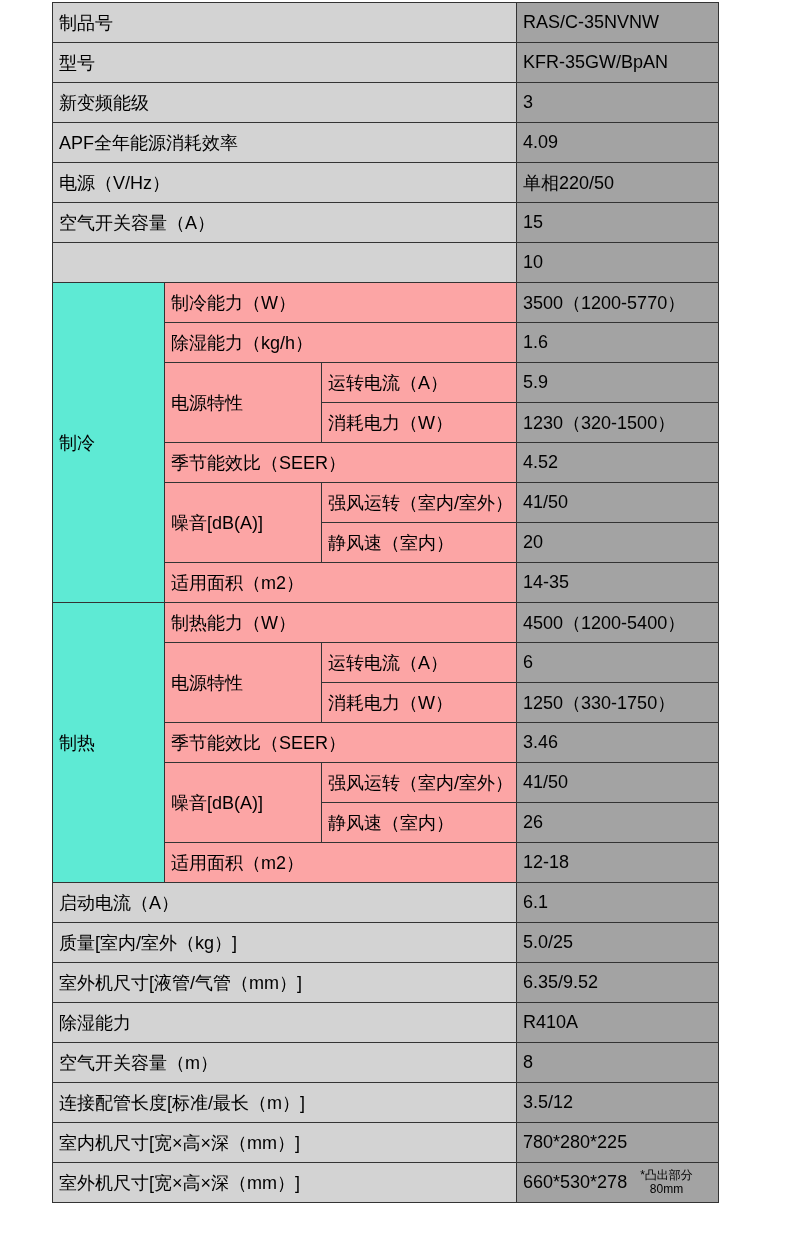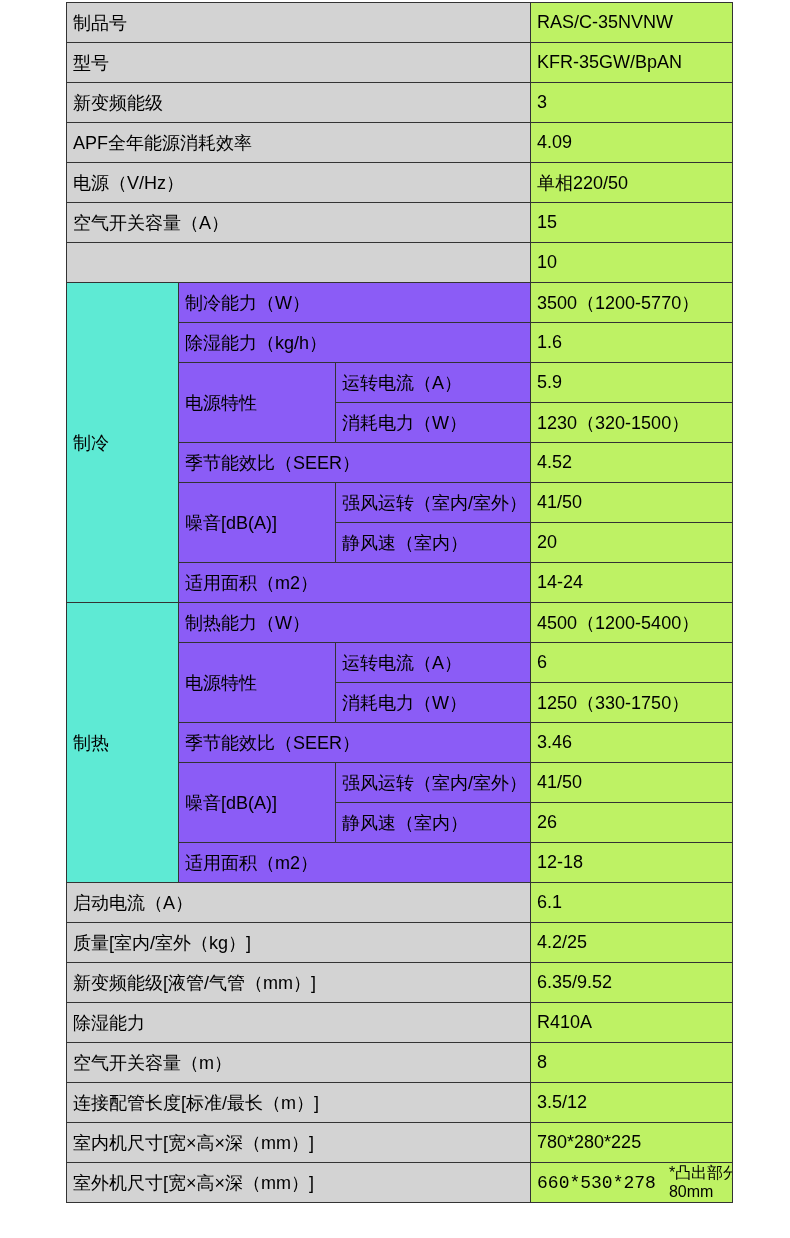--- a/index.html
+++ b/index.html
@@ -5,45 +5,45 @@
   html, body { margin:0; padding:0; background:#ffffff; }
   body {
     width:790px; height:1238px;
     font-family:"Liberation Sans","DejaVu Sans",sans-serif;
     color:#000;
   }
   table.spec {
     border-collapse:collapse;
     table-layout:fixed;
     width:666px;
-    margin:2px 0 0 66px;
+    margin:2px 0 0 52px;
   }
   td {
     border:1px solid #333333;
     height:39px;
     padding:0 4px 0 6px;
     font-size:18px;
     vertical-align:middle;
     overflow:hidden;
     white-space:nowrap;
   }
   td.lab { background:#d3d3d3; }
-  td.sub { background:#8b5cf6; }
-  td.val { background:#bef264; }
+  td.sub { background:#fca5a5; }
+  td.val { background:#a3a3a3; }
   td.cat { background:#5eead4; }
   .note {
     display:inline-block;
-    font-size:16px;
+    font-size:12px;
     line-height:1.15;
-    text-align:left;
+    text-align:center;
     vertical-align:middle;
     margin-left:8px;
     white-space:normal;
   }
-  .vmain { display:inline-block; vertical-align:middle;font-family:Liberation Mono, monospace; }
+  .vmain { display:inline-block; vertical-align:middle; }
 </style>
 </head>
 <body>
 
 <table class="spec">
   <colgroup>
     <col style="width:112px">
     <col style="width:157px">
     <col style="width:195px">
     <col style="width:202px">
@@ -105,21 +105,21 @@
       <td class="sub" rowspan="2">噪音[dB(A)]</td>
       <td class="sub">强风运转（室内/室外）</td>
       <td class="val">41/50</td>
     </tr>
     <tr>
       <td class="sub">静风速（室内）</td>
       <td class="val">20</td>
     </tr>
     <tr>
       <td class="sub" colspan="2">适用面积（m2）</td>
-      <td class="val">14-24</td>
+      <td class="val">14-35</td>
     </tr>
 
     <tr>
       <td class="cat" rowspan="7">制热</td>
       <td class="sub" colspan="2">制热能力（W）</td>
       <td class="val">4500（1200-5400）</td>
     </tr>
     <tr>
       <td class="sub" rowspan="2">电源特性</td>
       <td class="sub">运转电流（A）</td>
@@ -146,24 +146,24 @@
       <td class="sub" colspan="2">适用面积（m2）</td>
       <td class="val">12-18</td>
     </tr>
 
     <tr>
       <td class="lab" colspan="3">启动电流（A）</td>
       <td class="val">6.1</td>
     </tr>
     <tr>
       <td class="lab" colspan="3">质量[室内/室外（kg）]</td>
-      <td class="val">4.2/25</td>
+      <td class="val">5.0/25</td>
     </tr>
     <tr>
-      <td class="lab" colspan="3">新变频能级[液管/气管（mm）]</td>
+      <td class="lab" colspan="3">室外机尺寸[液管/气管（mm）]</td>
       <td class="val">6.35/9.52</td>
     </tr>
     <tr>
       <td class="lab" colspan="3">除湿能力</td>
       <td class="val">R410A</td>
     </tr>
     <tr>
       <td class="lab" colspan="3">空气开关容量（m）</td>
       <td class="val">8</td>
     </tr>

